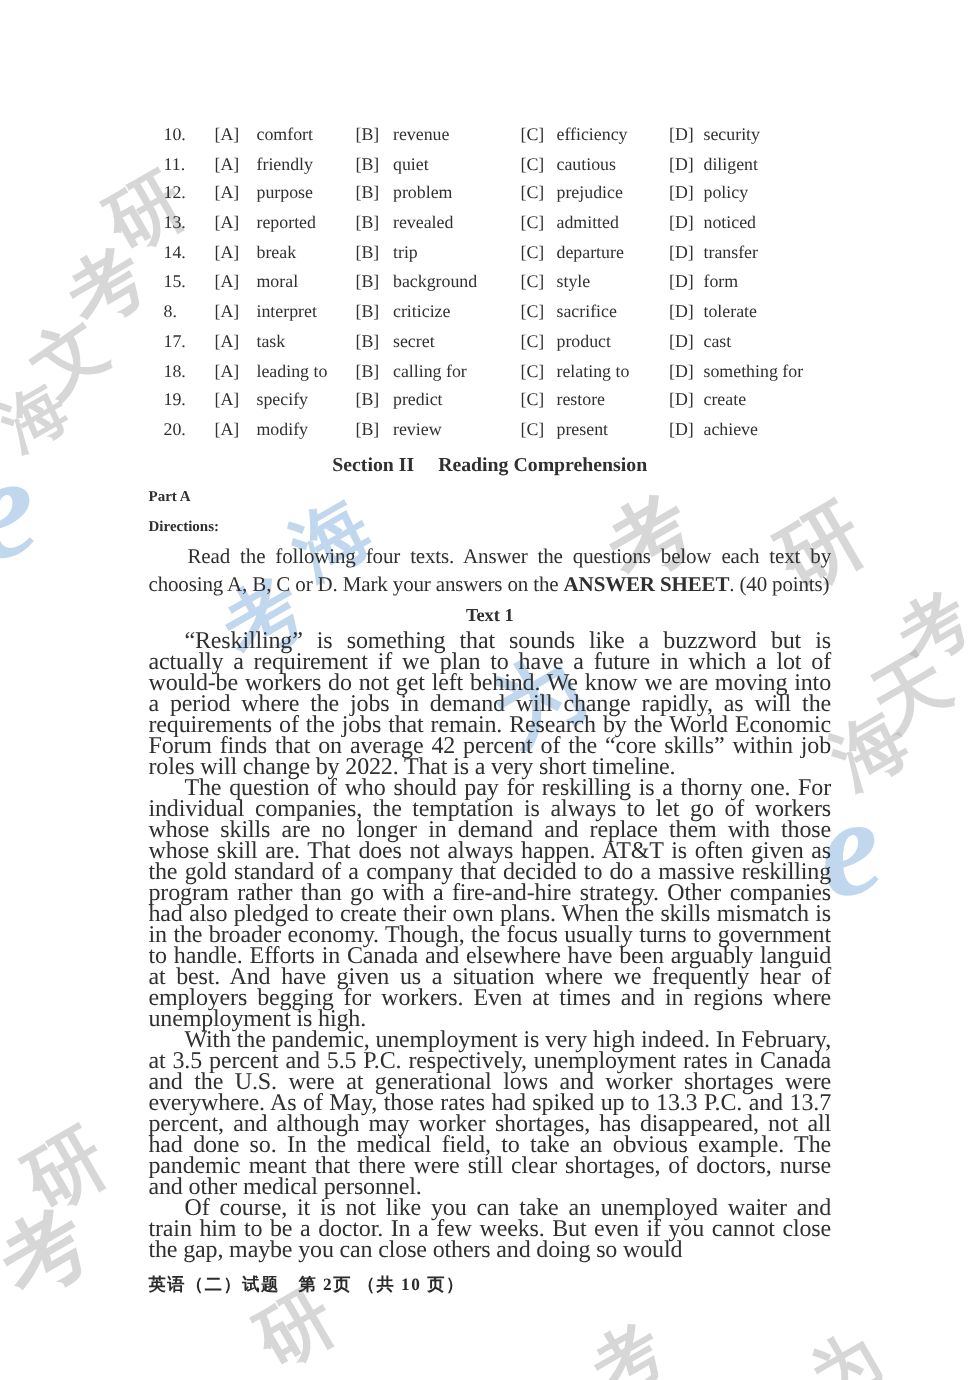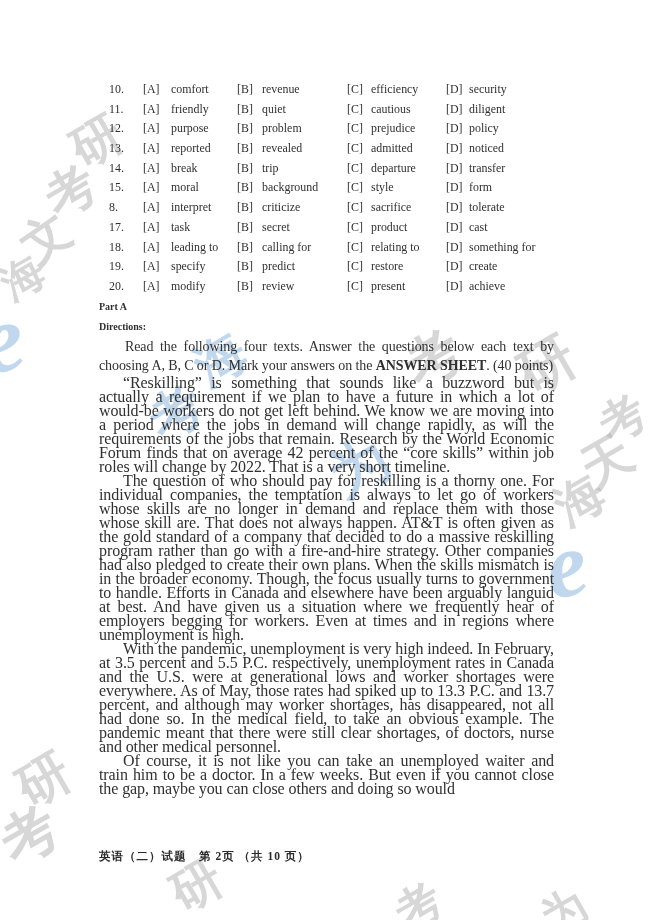--- a/index.html
+++ b/index.html
@@ -178,27 +178,31 @@
           <span>modify</span>
           <span>[B]</span>
           <span>review</span>
           <span>[C]</span>
           <span>present</span>
           <span>[D]</span>
           <span>achieve</span>
         </div>
       </div>
 
+    <div class="sec-heading">
+      <span>Section II</span><span class="gap"></span><span>Reading Comprehension</span>
+    </div>
 
     <div class="label-line">Part A</div>
 
     <div class="label-line">Directions:</div>
 
     <p class="dir-para"><span>Read the following four texts. Answer the questions below each text by choosing A, B, C or D. Mark your answers on the </span><b>ANSWER SHEET</b><span>. (40 points)</span></p>
 
+    <div class="text-heading">Text 1</div>
 
     <div class="body-text">
       <p>“Reskilling”  is something that sounds like a buzzword but is actually a requirement if we plan to have a future in which a lot of would-be workers do not get left behind. We know we are moving into a period where the jobs in demand will change rapidly, as will the requirements of the jobs that remain. Research by the World Economic Forum finds that on average 42 percent of the “core skills”  within job roles will change by 2022. That is a very short timeline.</p>
       <p>The question of who should pay for reskilling is a thorny one. For individual companies, the temptation is always to let go of workers whose skills are no longer in demand and replace them with those whose skill are. That does not always happen. AT&amp;T is often given as the gold standard of a company that decided to do a massive reskilling program rather than go with a fire-and-hire strategy. Other companies had also pledged to create their own plans. When the skills mismatch is in the broader economy. Though, the focus usually turns to government to handle. Efforts in Canada and elsewhere have been arguably languid at best. And have given us a situation where we frequently hear of employers begging for workers. Even at times and in regions where unemployment is high.</p>
       <p>With the pandemic, unemployment is very high indeed. In February, at 3.5 percent and 5.5 P.C. respectively, unemployment rates in Canada and the U.S. were at generational lows and worker shortages were everywhere. As of May, those rates had spiked up to 13.3 P.C. and 13.7 percent, and although may worker shortages, has disappeared, not all had done so. In the medical field, to take an obvious example. The pandemic meant that there were still clear shortages, of doctors, nurse and other medical personnel.</p>
       <p>Of course, it is not like you can take an unemployed waiter and train him to be a doctor. In a few weeks. But even if you cannot close the gap, maybe you can close others and doing so would</p>
     </div>
 
   </div>
 

